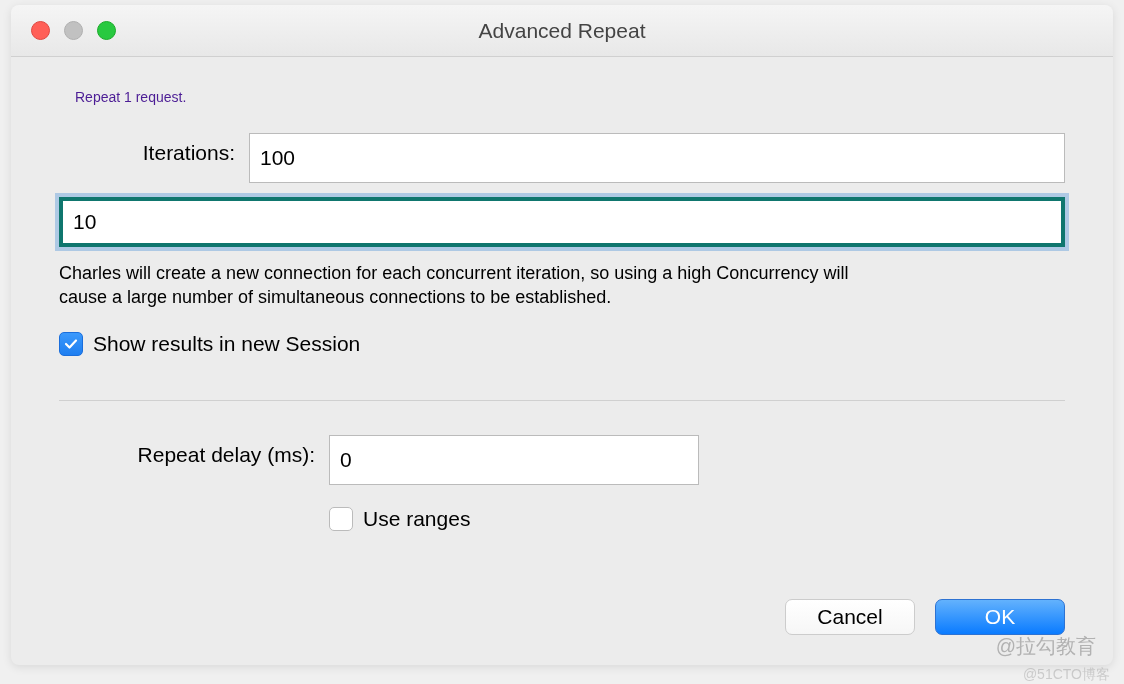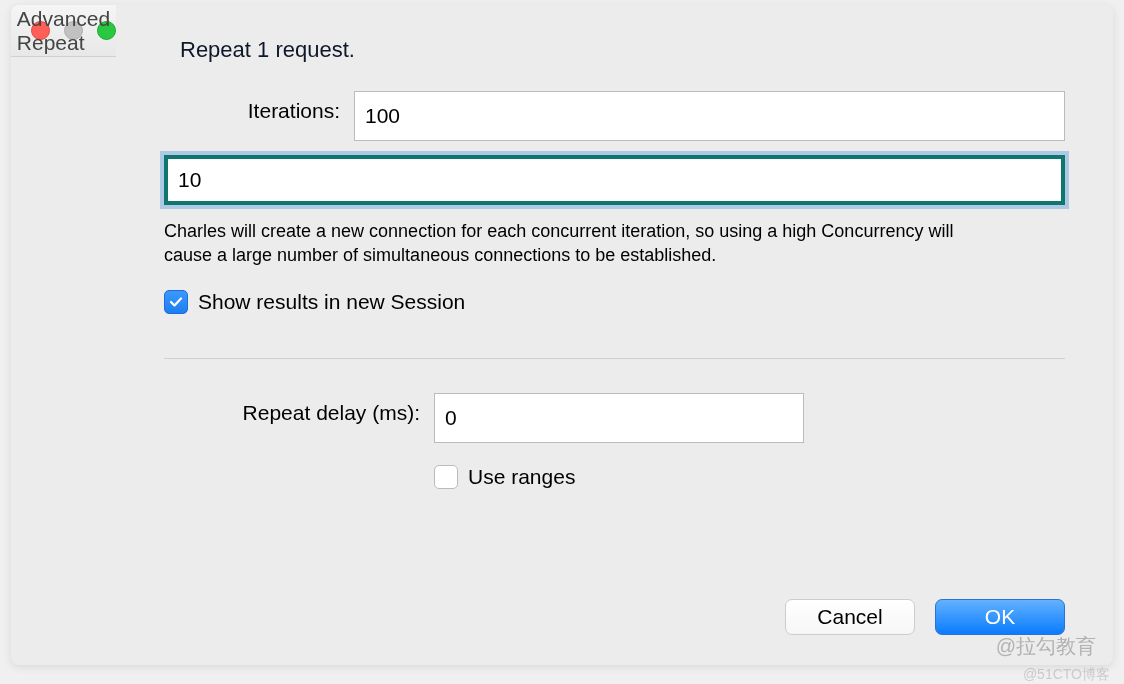--- a/index.html
+++ b/index.html
@@ -16,21 +16,21 @@
     }
     .window {
       width: 1102px;
       height: 660px;
       background: #ececec;
       border-radius: 8px;
       overflow: hidden;
       box-shadow: 0 2px 10px rgba(0,0,0,0.1);
       margin: 5px auto;
       display: flex;
-      flex-direction: row;
+      flex-direction: column;
     }
     .titlebar {
       height: 52px;
       background: linear-gradient(to bottom, #f5f5f5, #e8e8e8);
       border-bottom: 1px solid #d0d0d0;
       display: flex;
       align-items: center;
       position: relative;
     }
     .traffic-lights {
@@ -54,22 +54,22 @@
       color: #444;
       font-weight: 400;
     }
     .content {
       flex: 1;
       padding: 32px 48px 24px 48px;
       display: flex;
       flex-direction: column;
     }
     .heading {
-      font-size: 22px;
-      color: #0f172a;
+      font-size: 14px;
+      color: #4c1d95;
       margin-bottom: 28px;
       margin-left: 16px;
     }
     .form-row {
       display: flex;
       align-items: flex-start;
       margin-bottom: 14px;
     }
     .label-col {
       width: 190px;

